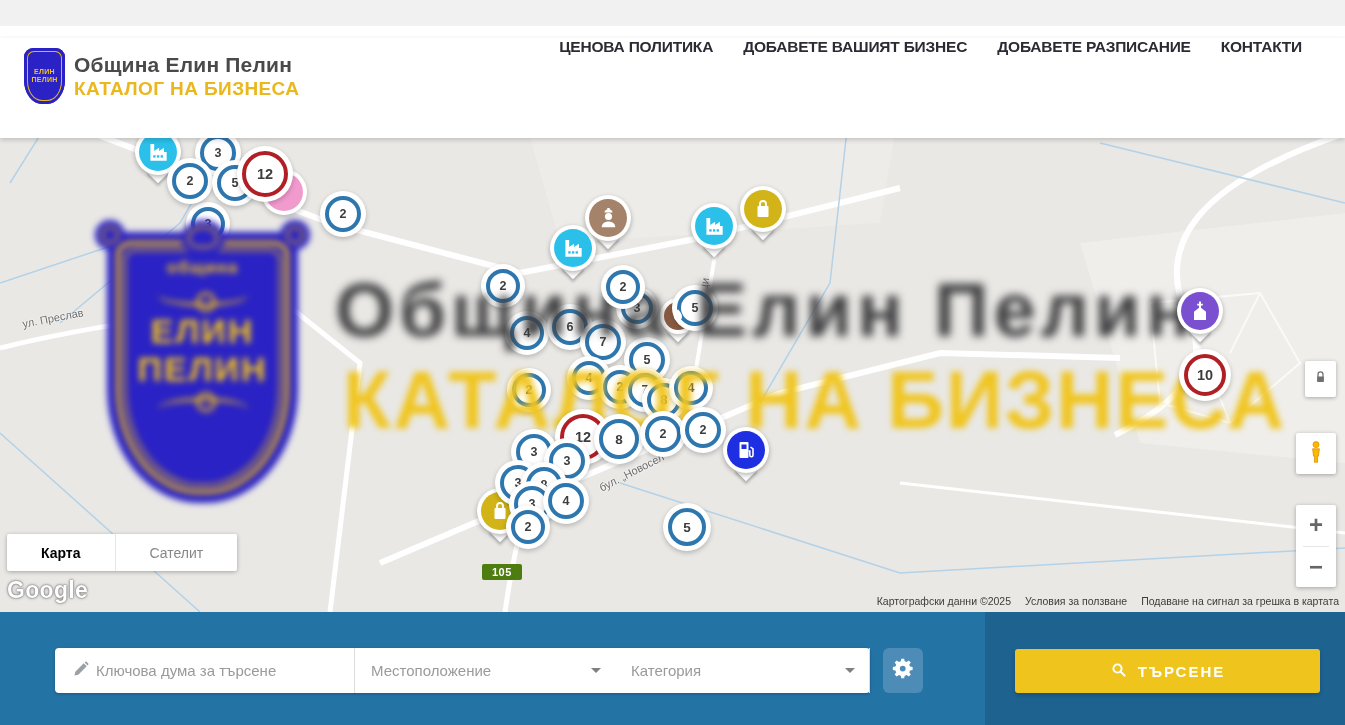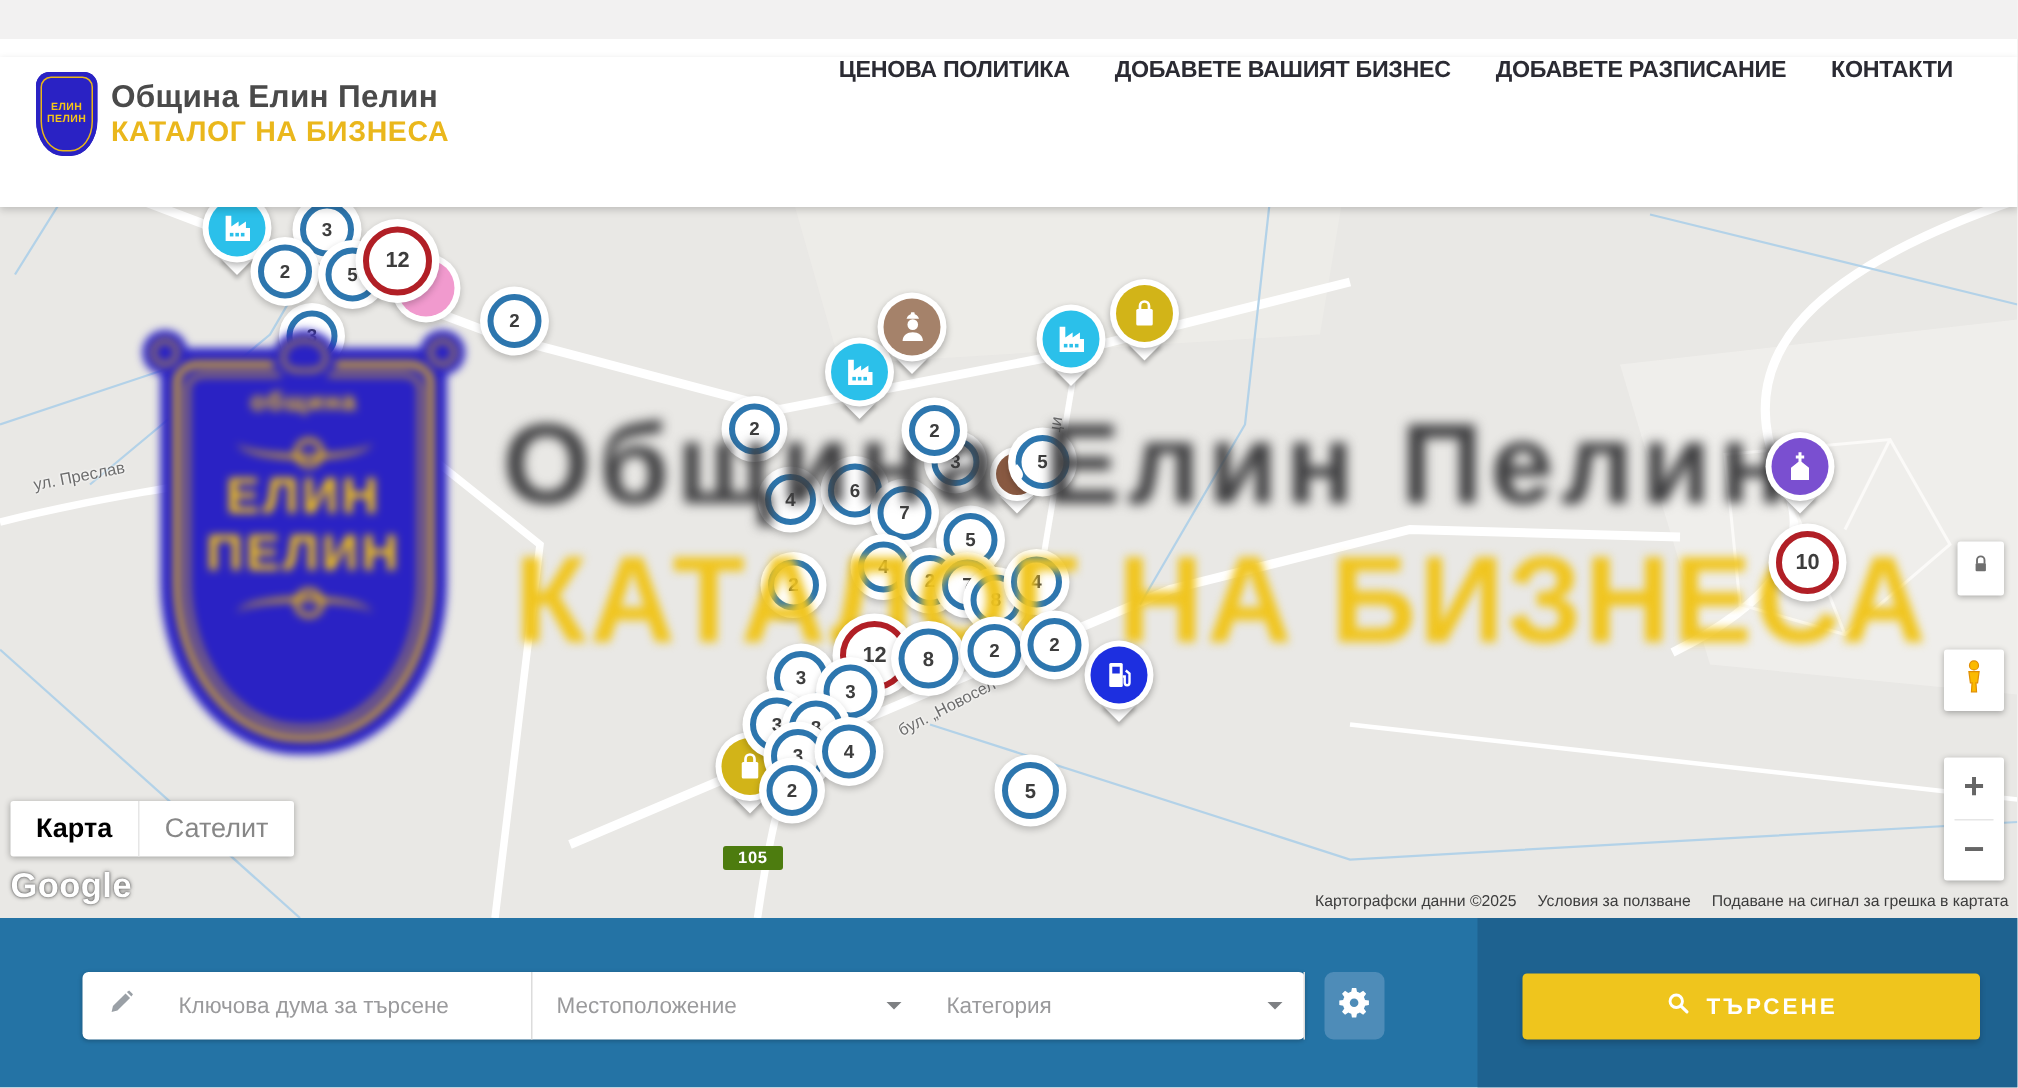--- a/index.html
+++ b/index.html
@@ -68,21 +68,21 @@
               transform:rotate(45deg); background:#fff; box-shadow:2px 2px 3px rgba(0,0,0,.25); }
   .pin-inner { position:absolute; inset:0; background:#fff; border-radius:50%;
                box-shadow:0 2px 5px rgba(0,0,0,.3); display:flex; align-items:center; justify-content:center; }
   .pin-inner::before { content:''; position:absolute; inset:4px; border-radius:50%; background:var(--pc); }
   .pin-inner svg { position:relative; z-index:1; }
   .pin-inner svg .win { fill:var(--pc); }
 
   
   .maptype { position:absolute; left:7px; top:431px; height:37px; background:#fff; border-radius:2px;
              box-shadow:0 1px 4px rgba(0,0,0,.3); display:flex; z-index:6; }
-  .mt-btn { padding:0 17px; font-size:18px; display:flex; align-items:center; cursor:pointer; color:#878787; }
+  .mt-btn { padding:0 34px; font-size:14px; display:flex; align-items:center; cursor:pointer; color:#878787; }
   .mt-btn.active { font-weight:bold; color:#000; border-right:1px solid #e6e6e6; }
   .google-logo { position:absolute; left:7px; bottom:8px; z-index:6; color:#fff; font-size:23px; font-weight:bold;
                  letter-spacing:.3px; text-shadow:0 0 3px rgba(90,90,90,.9), 0 0 1px rgba(60,60,60,.9); }
   .attribution { position:absolute; right:6px; bottom:5px; z-index:6; display:flex; gap:14px; font-size:10.5px; color:#3c3c3c; }
   .attribution a { color:#3c3c3c; text-decoration:none; cursor:pointer; }
   .ctl-box { position:absolute; background:#fff; box-shadow:0 1px 4px rgba(0,0,0,.3); border-radius:2px; z-index:6;
              display:flex; align-items:center; justify-content:center; cursor:pointer; }
   .lock-btn { left:1305px; top:258px; width:31px; height:36px; }
   .pegman-btn { left:1296px; top:330px; width:40px; height:41px; }
   .zoomctl { position:absolute; left:1296px; top:402px; width:40px; height:82px; background:#fff; border-radius:2px;
@@ -90,21 +90,21 @@
   .zoom-btn { flex:1; display:flex; align-items:center; justify-content:center; font-size:24px; color:#666;
               cursor:pointer; font-weight:bold; }
   .zoom-divider { height:1px; background:#e6e6e6; margin:0 7px; }
 
   
   .searchbar { position:absolute; left:0; top:612px; width:1345px; height:113px; background:#2473a5; z-index:20; }
   .searchbar-right { position:absolute; left:985px; top:0; width:360px; height:113px; background:#1e6290; }
   .filter-bar { position:absolute; left:55px; top:36px; width:815px; height:45px; background:#fff; border-radius:4px;
                 box-shadow:0 1px 3px rgba(0,0,0,.25); display:flex; align-items:stretch; }
   .f-keyword { width:300px; display:flex; align-items:center; padding:0 14px 0 17px; border-right:1px solid #dcdcdc; }
-  .f-keyword input { border:none; outline:none; flex:1; margin-left:29px; font-size:15px; color:#444;
+  .f-keyword input { border:none; outline:none; flex:1; margin-left:6px; font-size:15px; color:#444;
                      font-family:"Liberation Sans", sans-serif; }
   .f-keyword input::placeholder { color:#9a9a9c; }
   .f-select { display:flex; align-items:center; justify-content:space-between; padding:0 14px 0 16px; cursor:pointer; }
   .f-category { width:255px; border-right:1px solid #dcdcdc; }
   .f-location { width:260px; }
   .f-select .sel-text { font-size:15px; color:#9a9a9c; }
   .sel-caret { width:0; height:0; border:5px solid transparent; border-top-color:#7e8083; margin-top:5px; }
   .gear-btn { position:absolute; left:883px; top:36px; width:40px; height:45px; background:#4e8cb8; border-radius:6px;
               display:flex; align-items:center; justify-content:center; cursor:pointer; }
   .search-btn { position:absolute; left:1015px; top:37px; width:305px; height:44px; background:#efc51d; border:none;

